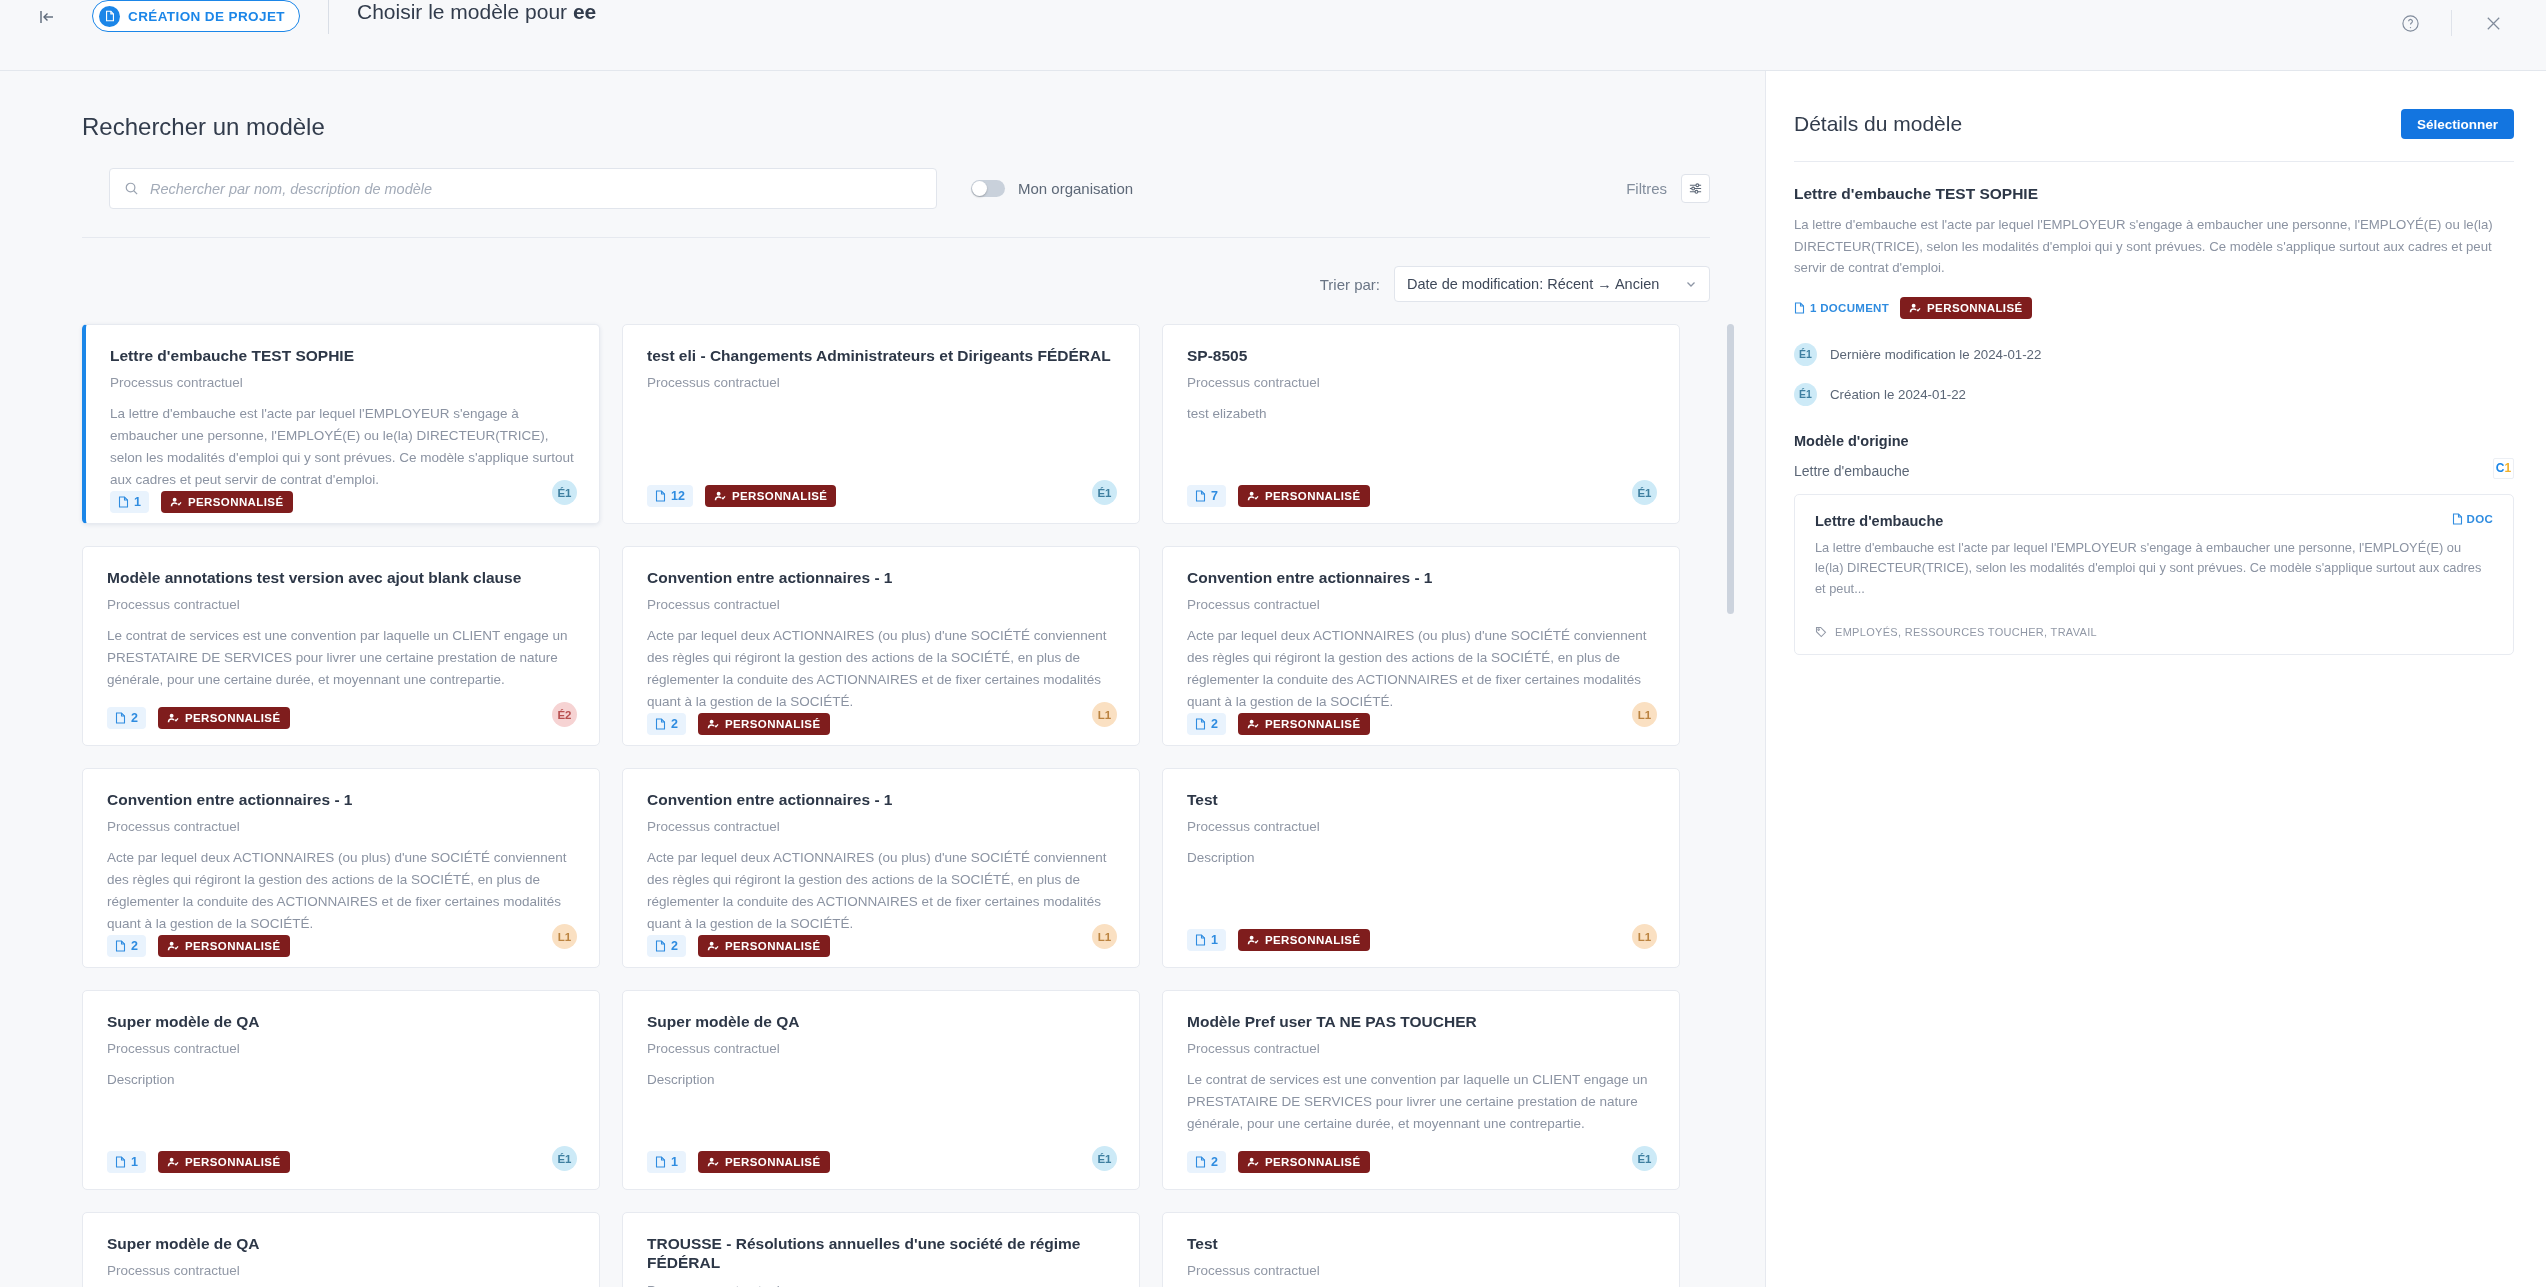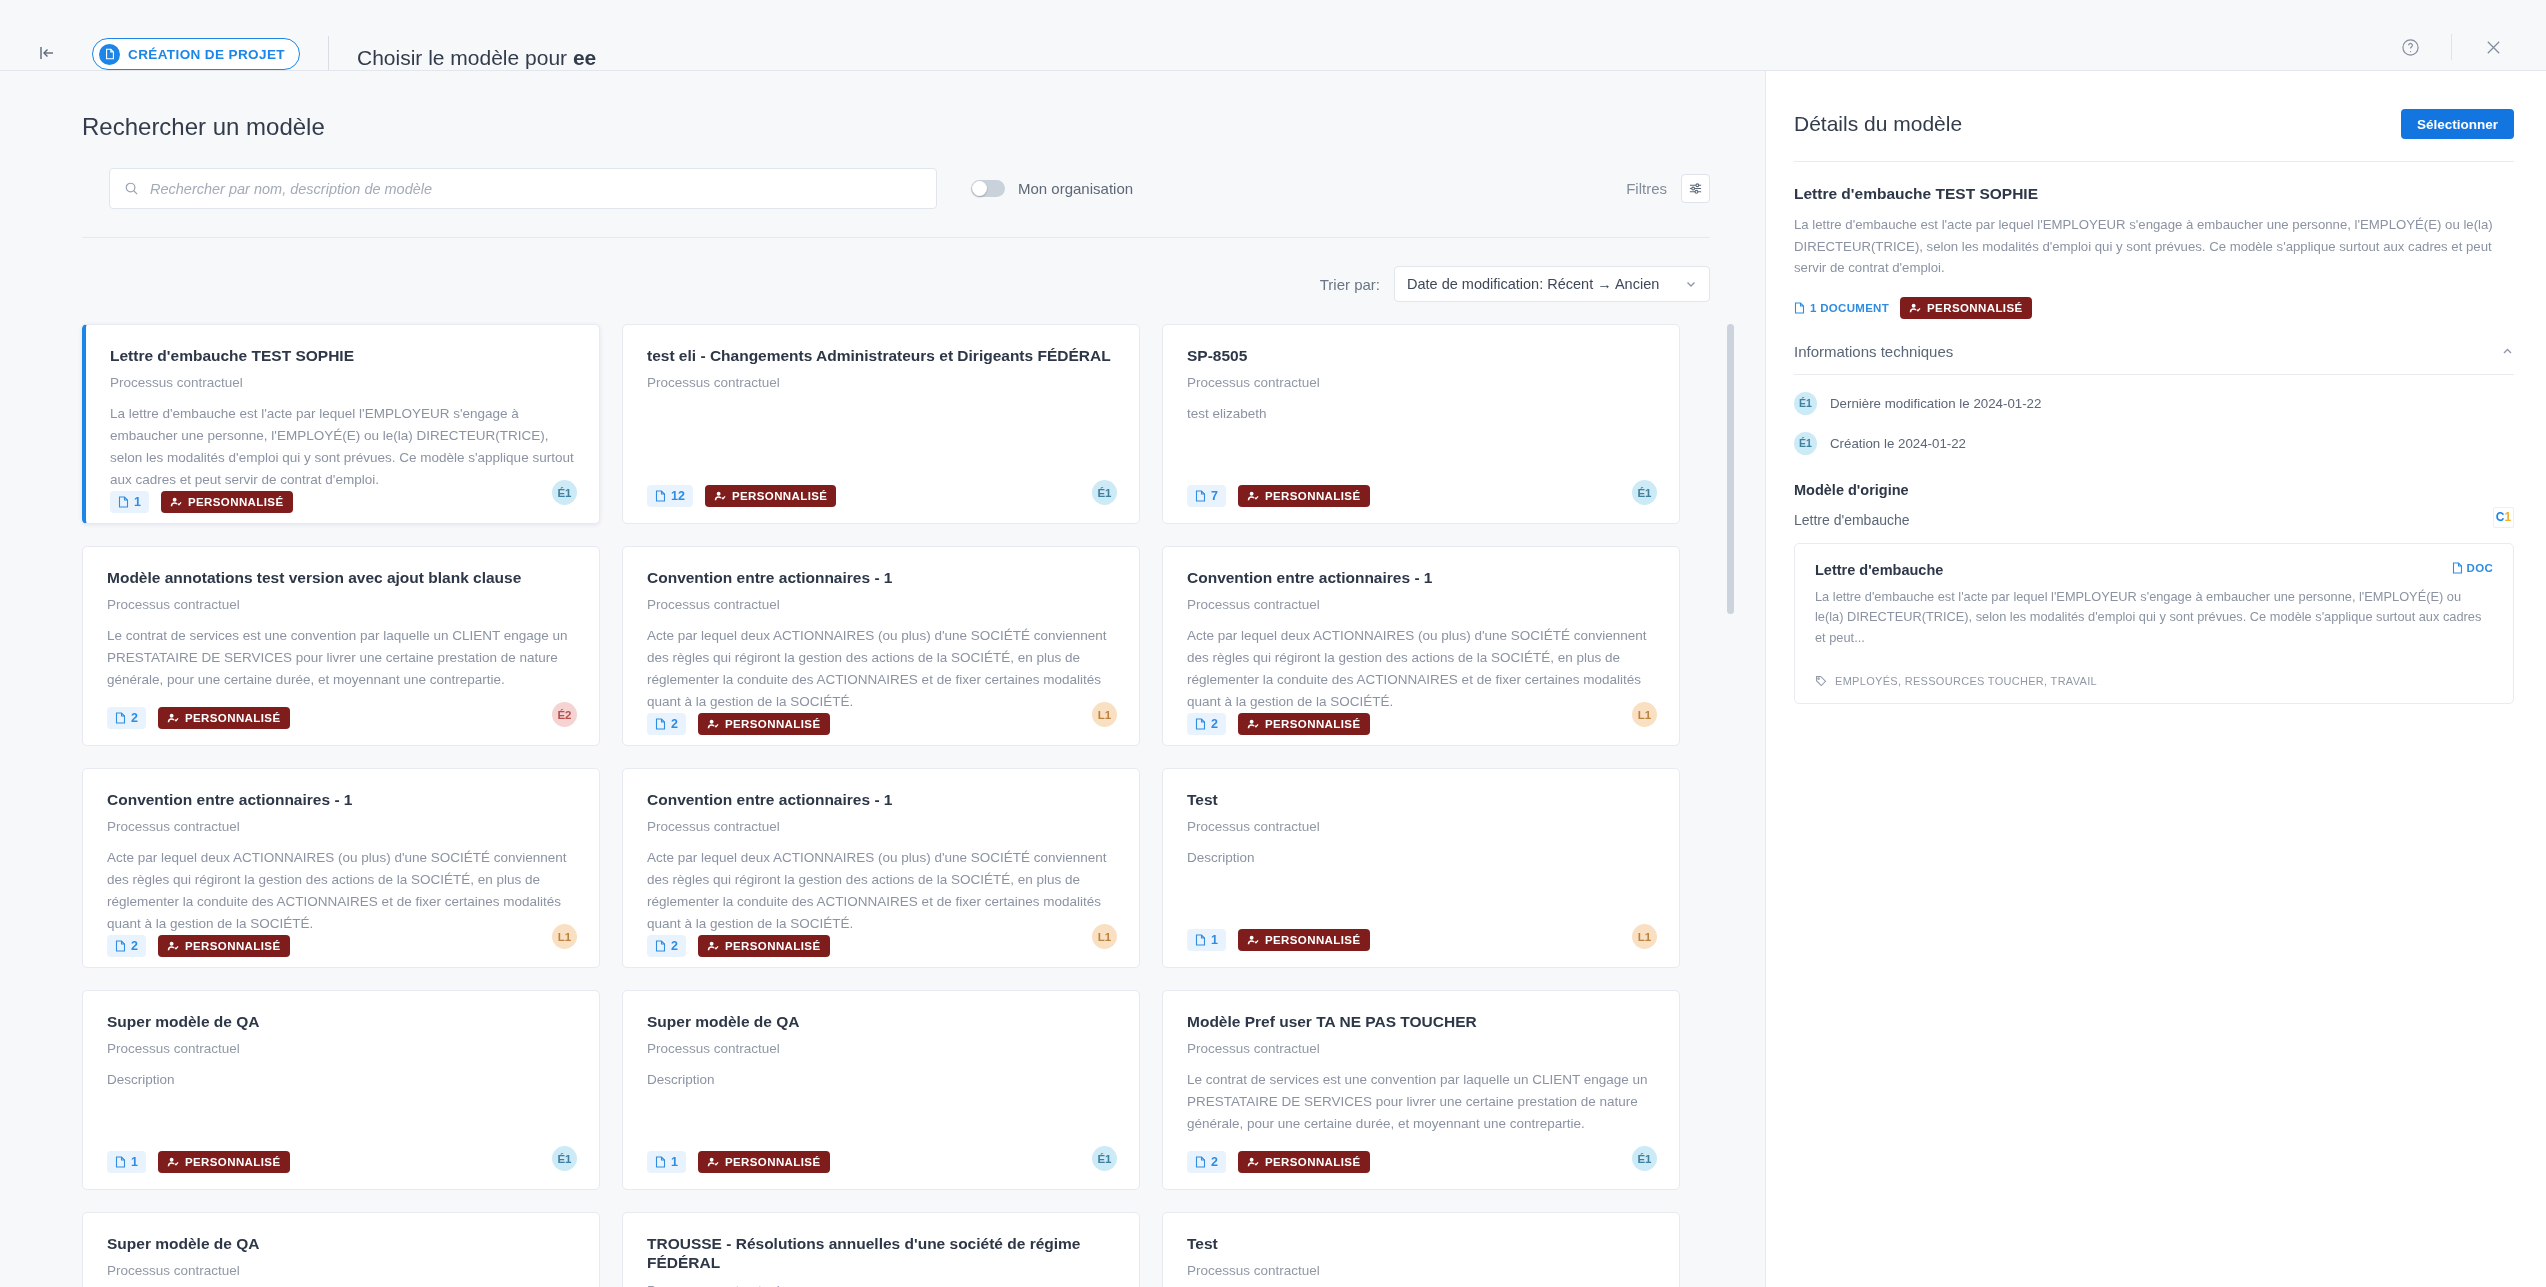--- a/index.html
+++ b/index.html
@@ -8,21 +8,21 @@
     font-family:"Liberation Sans", sans-serif;
     background:#f7f8fa;
     overflow:hidden;
     color:#394457;
   }
   
   .topbar{
     height:71px; width:100%;
     background:#f7f8fa;
     border-bottom:1px solid #e3e7ed;
-    display:flex; align-items:flex-end;
+    display:flex; align-items:flex-start;
     padding:0 30px;
     position:relative;
   }
   .collapse-btn{
     width:34px;height:34px;display:flex;align-items:center;justify-content:center;
     color:#5b6777;cursor:pointer;flex:none;
   }
   .chip-projet{
     margin-left:28px;
     display:flex;align-items:center;gap:8px;
@@ -687,28 +687,20 @@
           <svg width="12" height="12" viewBox="0 0 13 13" fill="none" stroke="#fff" stroke-width="1.2">
             <circle cx="5" cy="4" r="2.1" fill="#fff" stroke="none"></circle>
             <path d="M1.6 11c0-2 1.6-3.3 3.4-3.3 1 0 1.9.4 2.5 1" stroke-width="1.6"></path>
             <path d="M8.4 8.2l1.3 1.3 2.3-2.6" stroke-width="1.3"></path>
           </svg>
         </span>
         <span>PERSONNALISÉ</span>
       </span>
     </div>
 
-    <div class="sect-head">
-      <span>Informations techniques</span>
-      <span class="chev">
-        <svg width="13" height="13" viewBox="0 0 13 13" fill="none" stroke="#8d96a5" stroke-width="1.3">
-          <path d="M3 8l3.5-3.5L10 8"></path>
-        </svg>
-      </span>
-    </div>
 
     <div id="tech-rows">
         <div class="info-row">
           <span class="info-av">É1</span>
           <span class="info-txt">Dernière modification le 2024-01-22</span>
         </div>
         <div class="info-row">
           <span class="info-av">É1</span>
           <span class="info-txt">Création le 2024-01-22</span>
         </div>

